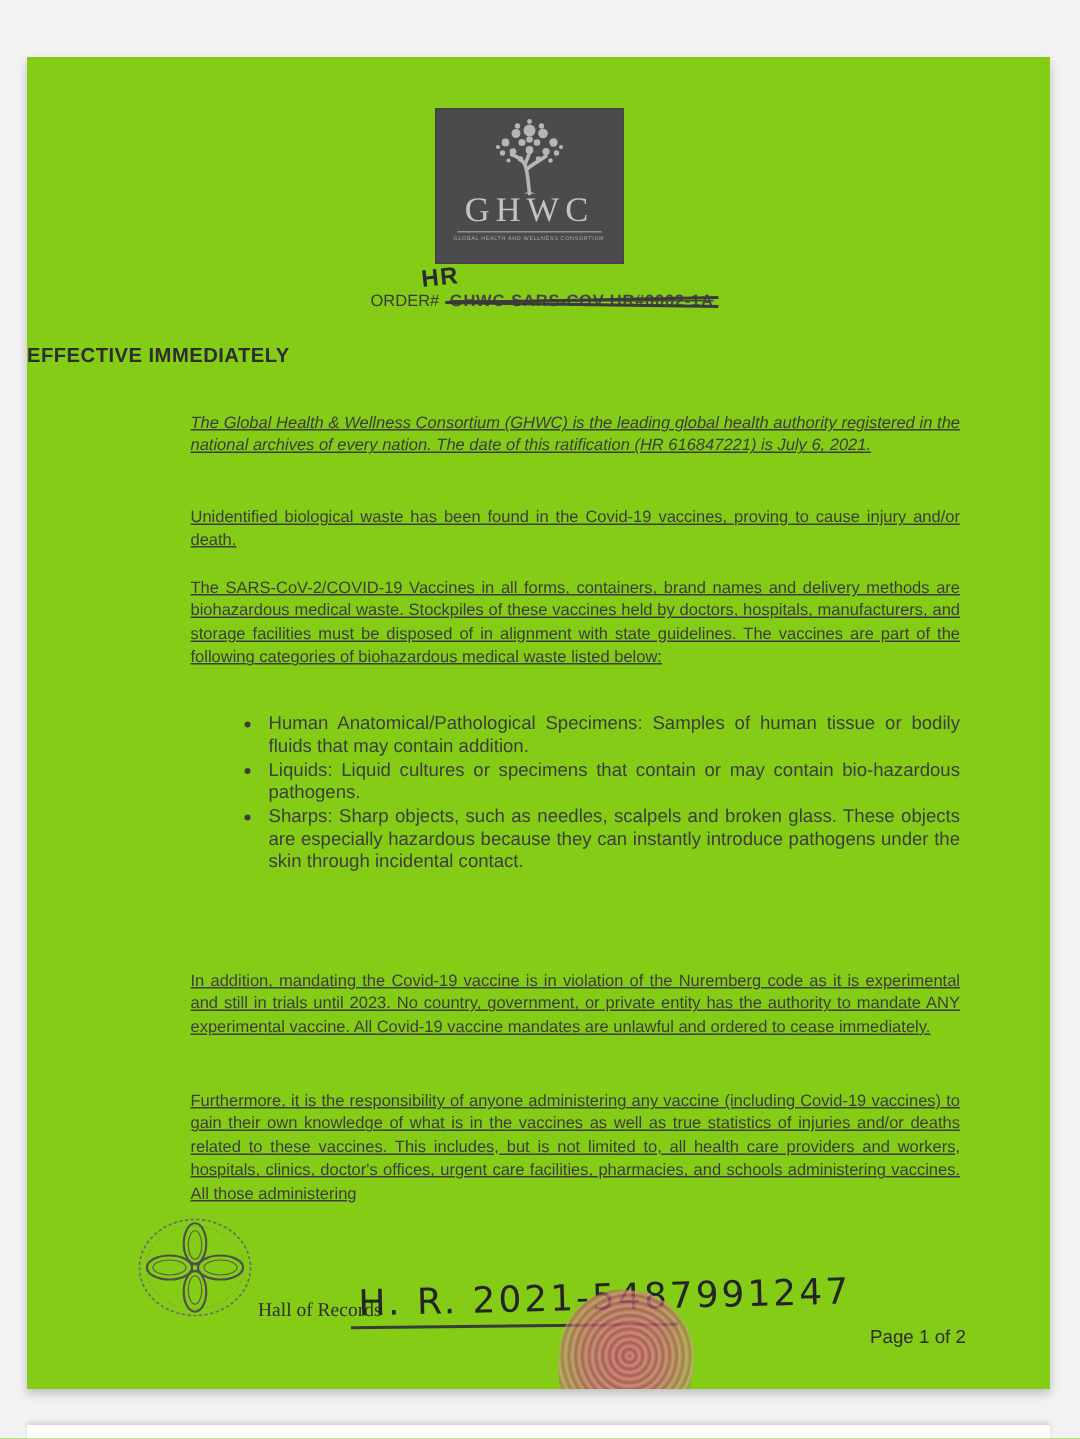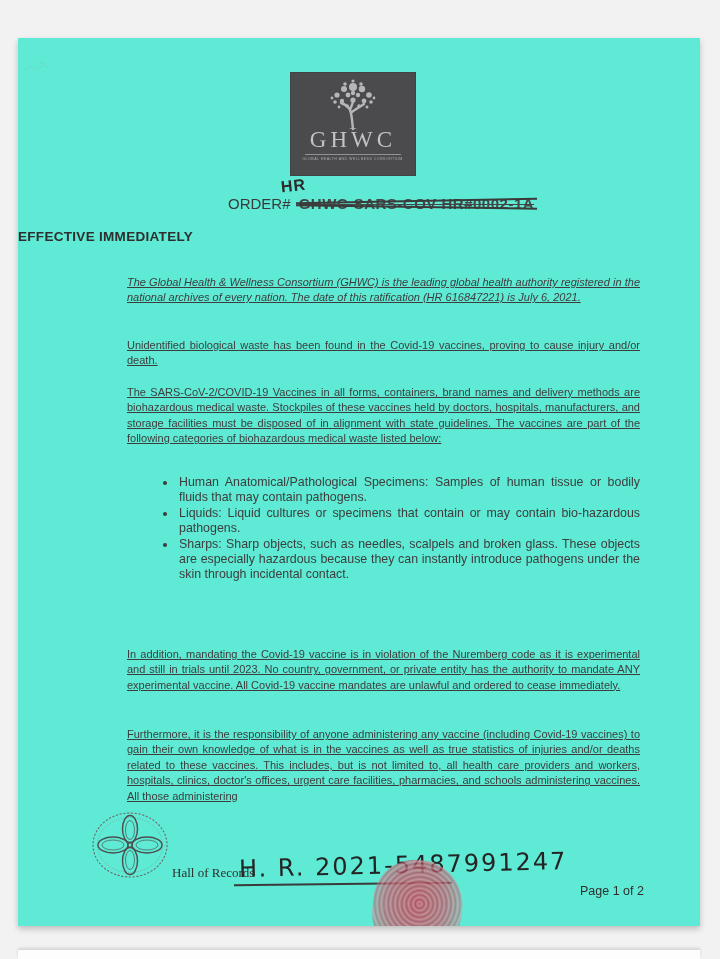--- a/index.html
+++ b/index.html
@@ -5,21 +5,21 @@
   html,body{margin:0;padding:0;}
   body{
     width:720px;height:959px;overflow:hidden;
     background:#f2f2f3;
     font-family:"Liberation Sans","DejaVu Sans",sans-serif;
     color:#3d3d3d;
     position:relative;
   }
   .paper{
     position:absolute;left:18px;top:38px;width:682px;height:888px;
-    background:#5eead4;
+    background:#84cc16;
     box-shadow:0 3px 6px rgba(0,0,0,0.22);
     overflow:hidden;
   }
   .paper2{
     position:absolute;left:18px;top:950px;width:682px;height:9px;
     background:#fdfdfd;
     box-shadow:0 -2px 3px rgba(0,0,0,0.12);
   }
   .smudge{position:absolute;left:2px;top:18px;opacity:.35;}
 
@@ -42,22 +42,22 @@
     transform:scale(0.45);transform-origin:center top;
   }
 
   
   .hr-note{
     position:absolute;left:263px;top:139px;
     font-size:16px;font-weight:bold;letter-spacing:1px;
     transform:rotate(-6deg);color:#2b2b2b;
   }
   .order-line{
-    position:absolute;left:210px;top:157px;
-    font-size:15px;color:#3a3a3a;white-space:nowrap;
+    position:absolute;left:229px;top:157px;
+    font-size:11px;color:#3a3a3a;white-space:nowrap;
   }
   .struck{
     position:relative;display:inline-block;margin-left:4px;
     font-weight:bold;letter-spacing:.5px;color:#454545;
     text-decoration:line-through;
   }
   .struck::before,.struck::after{
     content:"";position:absolute;left:-3px;right:-3px;height:1.6px;background:#3a3a3a;
   }
   .struck::before{top:30%;transform:rotate(-1.1deg);}
@@ -173,21 +173,21 @@
     <span class="struck">GHWC-SARS-COV HR#0002-1A</span>
   </div>
 
   <div class="heading">EFFECTIVE IMMEDIATELY</div>
 
   <p class="para italic p0">The Global Health &amp; Wellness Consortium (GHWC) is the leading global health authority registered in the national archives of every nation. The date of this ratification (HR 616847221) is July 6, 2021.</p>
   <p class="para p1">Unidentified biological waste has been found in the Covid-19 vaccines, proving to cause injury and/or death.</p>
   <p class="para p2">The SARS-CoV-2/COVID-19 Vaccines in all forms, containers, brand names and delivery methods are biohazardous medical waste. Stockpiles of these vaccines held by doctors, hospitals, manufacturers, and storage facilities must be disposed of in alignment with state guidelines. The vaccines are part of the following categories of biohazardous medical waste listed below:</p>
 
   <ul class="bullets">
-    <li>Human Anatomical/Pathological Specimens: Samples of human tissue or bodily fluids that may contain pathogens.</li>
+    <li>Human Anatomical/Pathological Specimens: Samples of human tissue or bodily fluids that may contain addition.</li>
     <li>Liquids: Liquid cultures or specimens that contain or may contain bio-hazardous pathogens.</li>
     <li>Sharps: Sharp objects, such as needles, scalpels and broken glass. These objects are especially hazardous because they can instantly introduce pathogens under the skin through incidental contact.</li>
   </ul>
 
   <p class="para p4">In addition, mandating the Covid-19 vaccine is in violation of the Nuremberg code as it is experimental and still in trials until 2023. No country, government, or private entity has the authority to mandate ANY experimental vaccine. All Covid-19 vaccine mandates are unlawful and ordered to cease immediately.</p>
   <p class="para p5">Furthermore, it is the responsibility of anyone administering any vaccine (including Covid-19 vaccines) to gain their own knowledge of what is in the vaccines as well as true statistics of injuries and/or deaths related to these vaccines. This includes, but is not limited to, all health care providers and workers, hospitals, clinics, doctor's offices, urgent care facilities, pharmacies, and schools administering vaccines. All those administering</p>
 
   <svg class="seal" width="80" height="72" viewBox="0 0 80 72">
     <ellipse cx="40" cy="35" rx="37" ry="32" fill="none" stroke="#6b6b6b" stroke-width="1.1" stroke-dasharray="2.2 1.6"></ellipse>
     <ellipse cx="40" cy="35" rx="32.5" ry="27.5" fill="none" stroke="#7a7a7a" stroke-width="0.6" stroke-dasharray="1 1.4" opacity="0.8"></ellipse>

